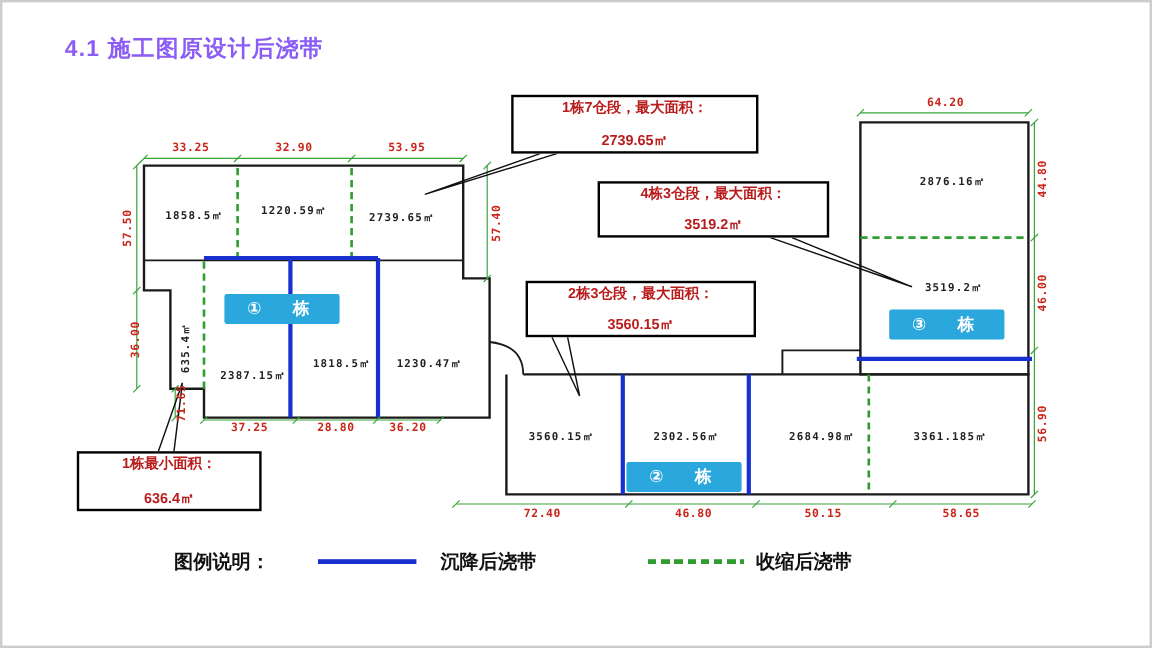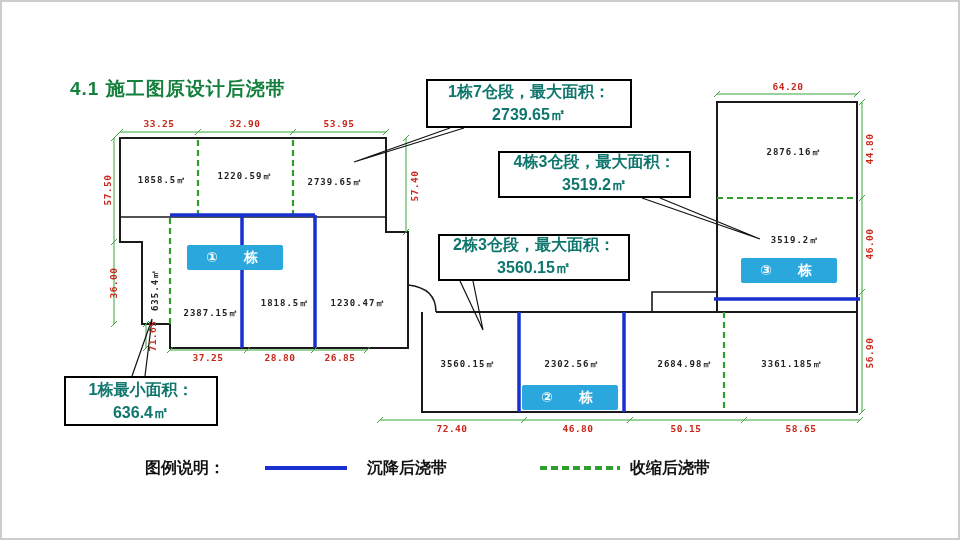--- a/index.html
+++ b/index.html
@@ -1,28 +1,28 @@
 <!DOCTYPE html>
 <html><head>
 <meta charset="utf-8">
 <style>
   * { margin:0; padding:0; box-sizing:border-box; }
   html,body { width:960px; height:540px; }
   body { font-family:"Liberation Sans","DejaVu Sans",sans-serif; background:#ffffff; }
   .page { position:relative; width:960px; height:540px; background:#fff; border:2px solid #cccccc; overflow:hidden; }
-  .title { position:absolute; left:68px; top:26px; font-size:19px; font-weight:bold; color:#15803d; letter-spacing:1px;margin-top:48px; }
+  .title { position:absolute; left:52px; top:26px; font-size:19px; font-weight:bold; color:#8b5cf6; letter-spacing:1px; }
   svg.plan { position:absolute; left:0; top:0; }
   .lbl { position:absolute; white-space:nowrap; transform:translate(-50%,-50%); }
   .lbl.rot { transform:translate(-50%,-50%) rotate(-90deg); }
   .area { font-family:"DejaVu Sans Mono",monospace; font-size:9px; letter-spacing:1px; color:#222; font-weight:bold; }
   .dim { font-family:"DejaVu Sans Mono",monospace; font-size:9.5px; letter-spacing:0.5px; color:#c8281c; font-weight:bold; }
   .bldg-tag { position:absolute; width:96px; height:25px; display:flex; align-items:center; justify-content:center;
               background:#2aa7dd; color:#fff; font-weight:bold; font-size:14px; letter-spacing:6px; border-radius:2px; z-index:4; }
   .callout { position:absolute; background:#fff; border:2px solid #000; display:flex; flex-direction:column;
-             align-items:center; justify-content:flex-end; font-size:16px; font-weight:bold; color:#0f766e;
+             align-items:center; justify-content:space-between; font-size:12px; font-weight:bold; color:#b91c1c;
              line-height:1.45; z-index:5; text-align:center; }
   .leg-text { position:absolute; top:456px; font-size:16px; font-weight:bold; color:#111; }
   .leg-solid { position:absolute; left:263px; top:464px; width:82px; height:4px; background:#1730cf; }
   .leg-dash { position:absolute; left:538px; top:464px; width:80px; height:4px;
               background:repeating-linear-gradient(90deg,#2f9e2f 0 7px,transparent 7px 11px); }
 </style>
 </head>
 <body>
 
 <div class="page">
@@ -101,21 +101,21 @@
 
   <div class="lbl dim" style="left:157px;top:121px">33.25</div>
   <div class="lbl dim" style="left:243px;top:121px">32.90</div>
   <div class="lbl dim" style="left:337px;top:121px">53.95</div>
   <div class="lbl dim rot" style="left:105px;top:188px">57.50</div>
   <div class="lbl dim rot" style="left:111px;top:281px">36.00</div>
   <div class="lbl dim rot" style="left:150px;top:334px">71.65</div>
   <div class="lbl dim rot" style="left:412px;top:184px">57.40</div>
   <div class="lbl dim" style="left:206px;top:355px">37.25</div>
   <div class="lbl dim" style="left:278px;top:355px">28.80</div>
-  <div class="lbl dim" style="left:338px;top:355px">26.85</div>
+  <div class="lbl dim" style="left:338px;top:355px">36.20</div>
   <div class="lbl dim" style="left:786px;top:84px">64.20</div>
   <div class="lbl dim rot" style="left:867px;top:147px">44.80</div>
   <div class="lbl dim rot" style="left:867px;top:242px">46.00</div>
   <div class="lbl dim rot" style="left:867px;top:351px">56.90</div>
   <div class="lbl dim" style="left:450px;top:426px">72.40</div>
   <div class="lbl dim" style="left:576px;top:426px">46.80</div>
   <div class="lbl dim" style="left:684px;top:426px">50.15</div>
   <div class="lbl dim" style="left:799px;top:426px">58.65</div>
 
   <div class="bldg-tag" style="left:185px;top:243px">①　栋</div>

